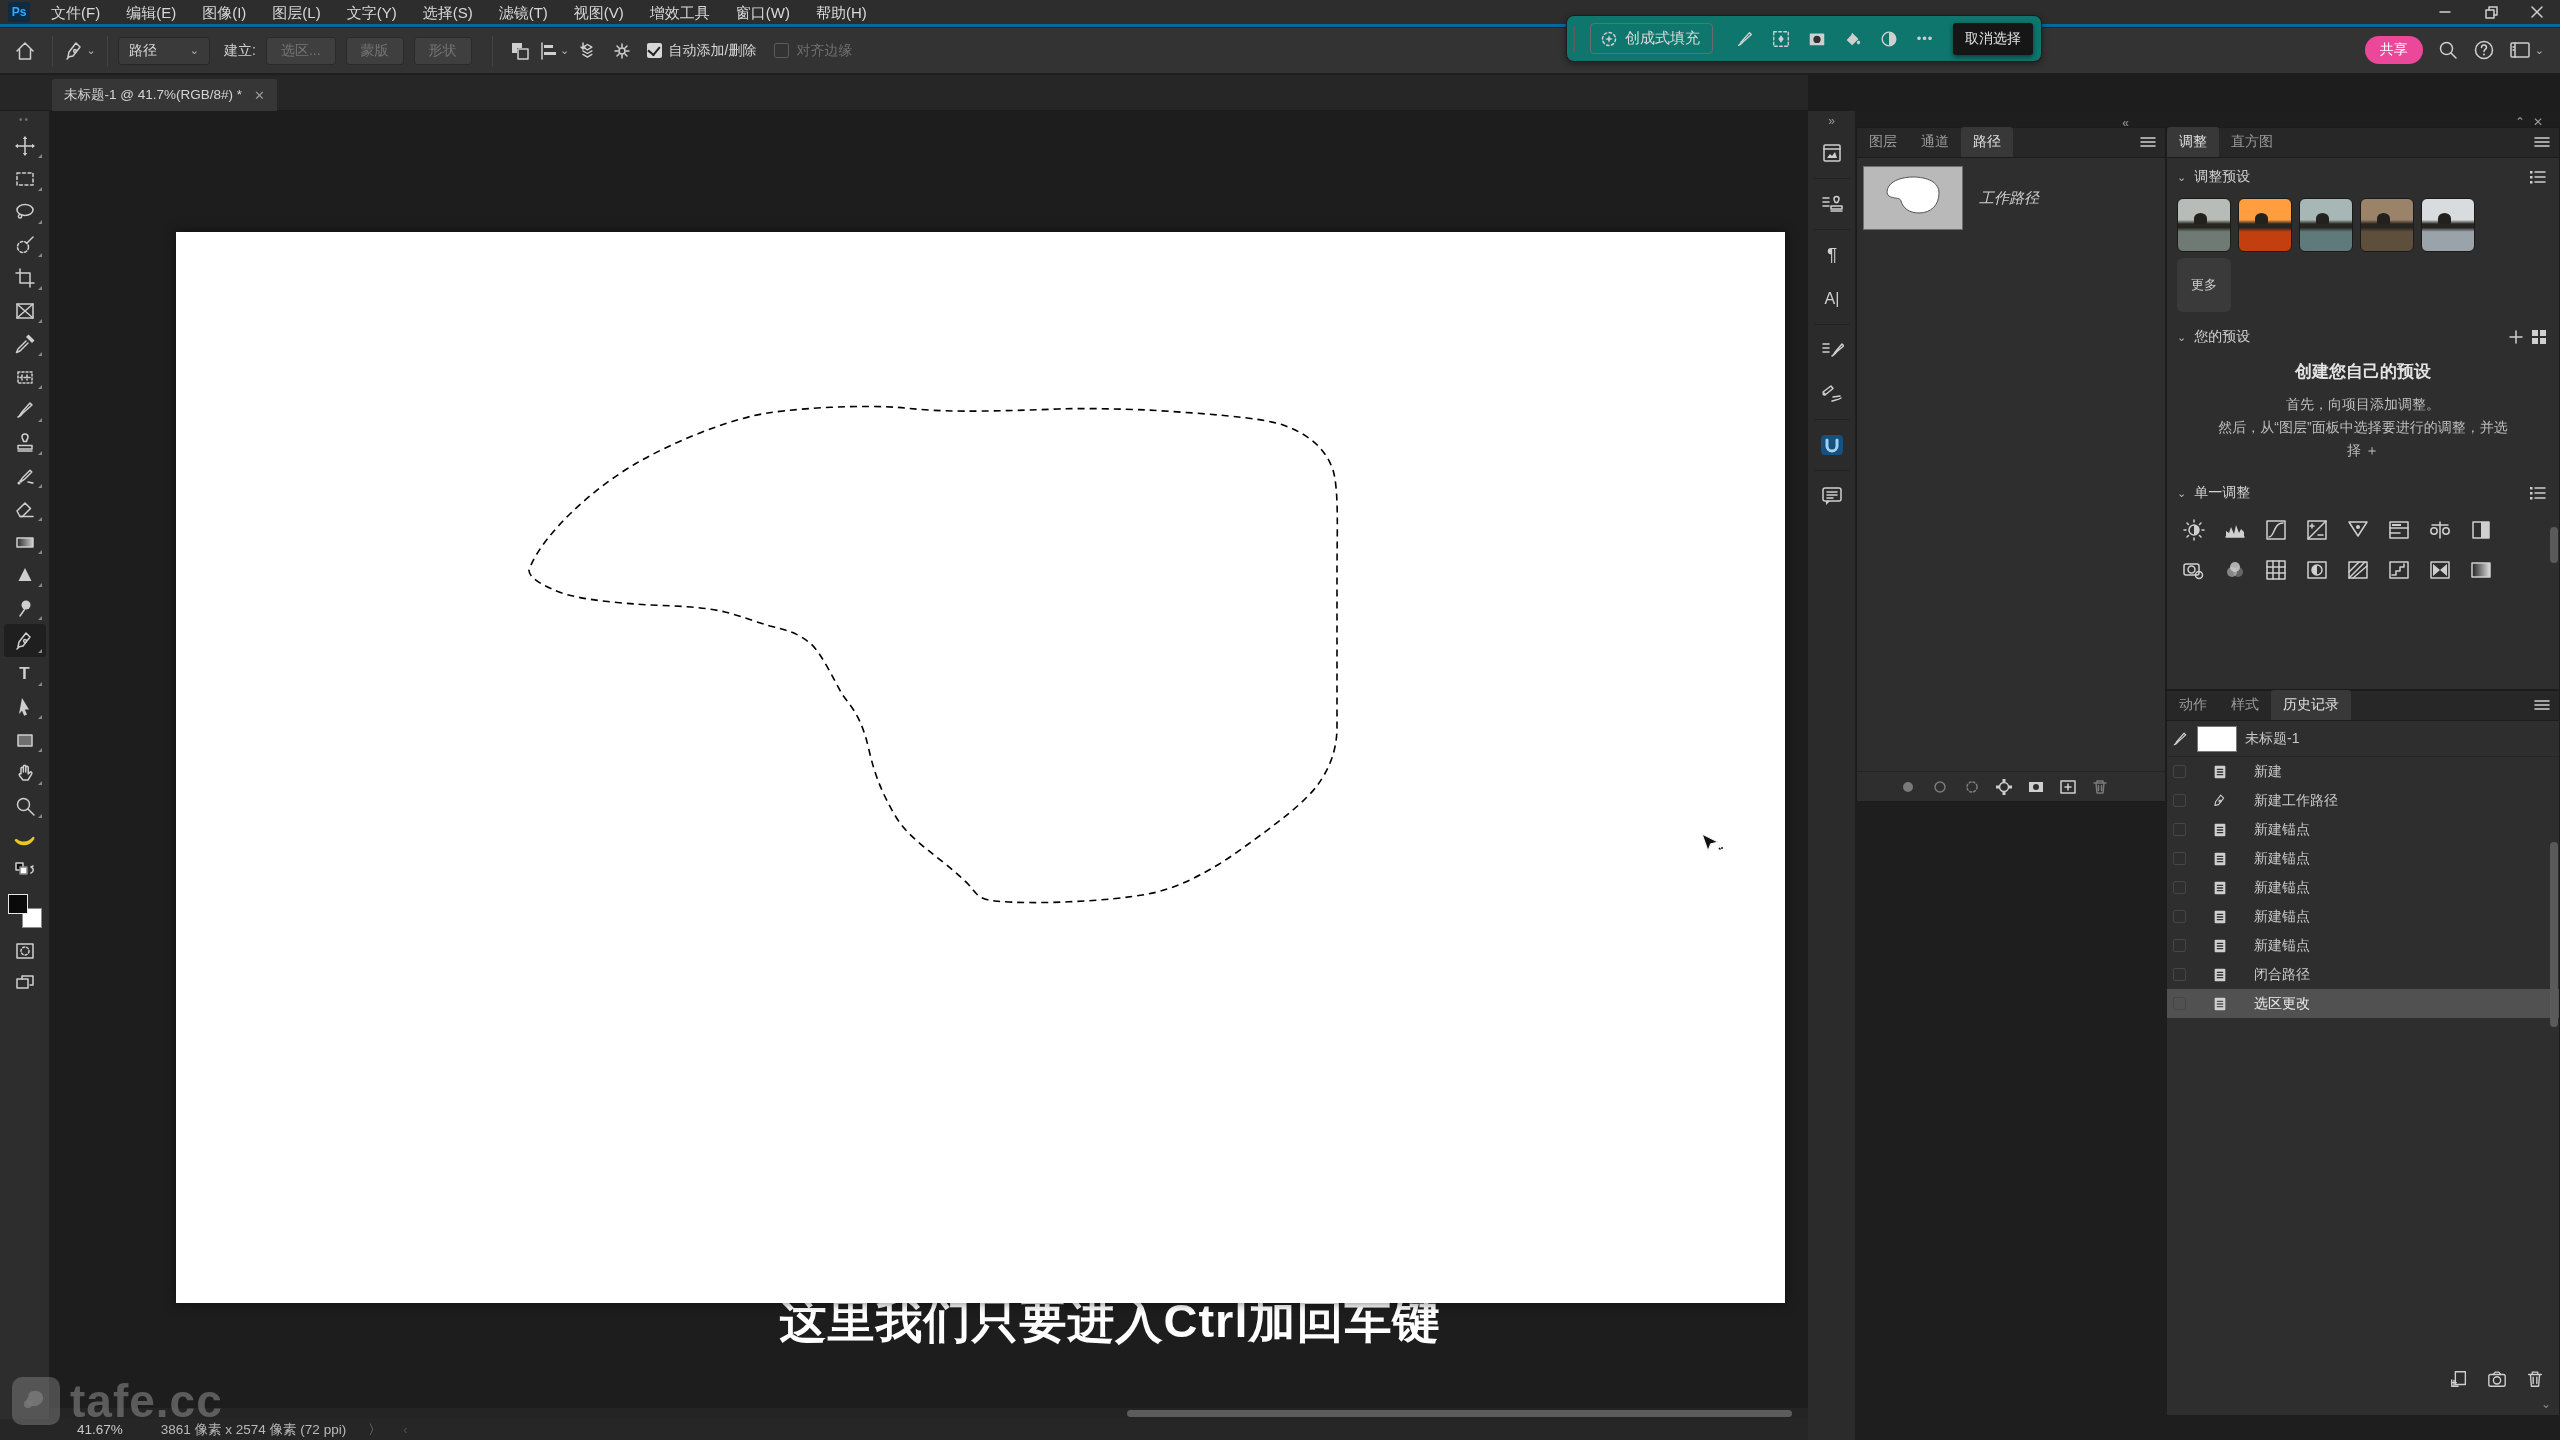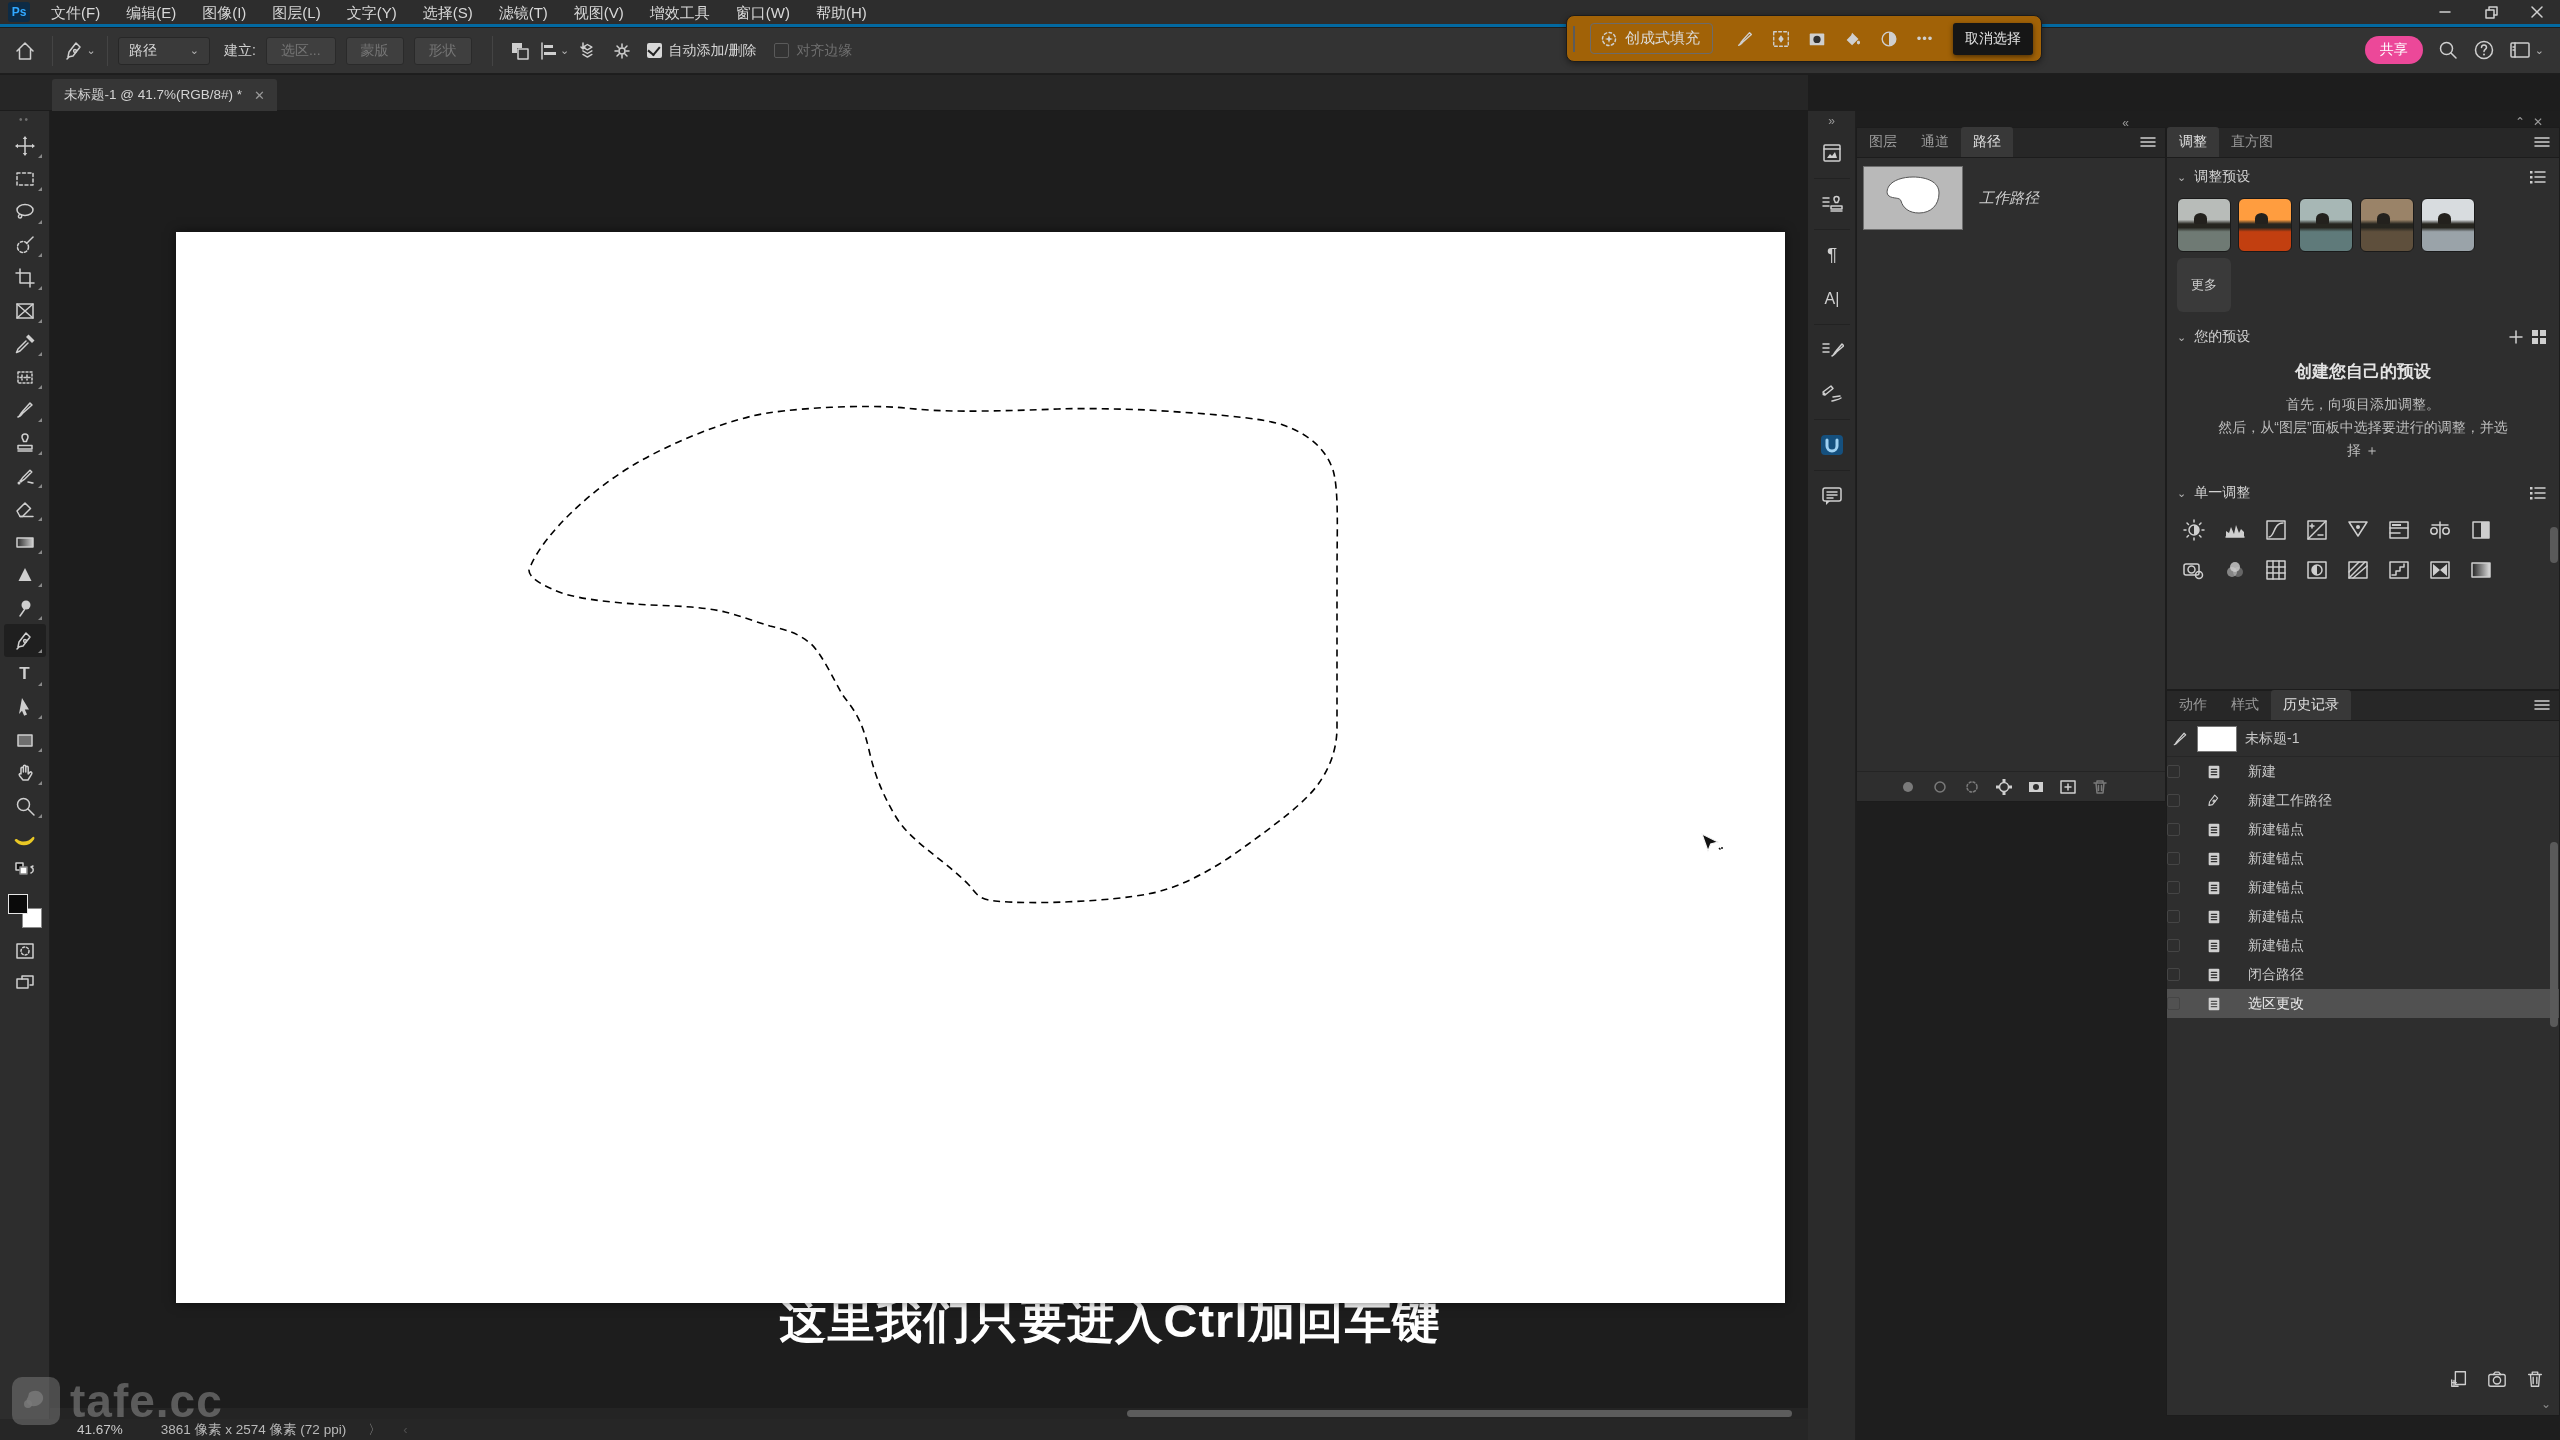--- a/index.html
+++ b/index.html
@@ -32,21 +32,21 @@
   .opt-label { color:#cfcfcf; font-size:14px; margin:0 10px 0 4px; }
   .icon-btn { width:34px; height:34px; display:flex; align-items:center; justify-content:center; border-radius:3px; }
   .chk { width:15px; height:15px; border-radius:2px; margin-right:7px; }
   .chk.on { background:#d8d8d8; position:relative; }
   .chk.on::after { content:""; position:absolute; left:3px; top:1px; width:6px; height:9px; border:solid #222; border-width:0 2px 2px 0; transform:rotate(40deg); }
   .chk.off { border:1px solid #5a5a5a; background:transparent; }
   .opt-check { display:flex; align-items:center; font-size:14px; color:#d6d6d6; margin-right:18px; }
   .opt-check.disabled { color:#6f6f6f; }
 
   
-  #taskbar { left:1566px; top:15px; height:47px; background:#a16207; border:1px solid #1c1c1c; border-radius:8px; display:flex; align-items:center; padding:0 8px 0 6px; box-shadow:0 2px 6px rgba(0,0,0,.4); z-index:30; }
+  #taskbar { left:1566px; top:15px; height:47px; background:#0f766e; border:1px solid #1c1c1c; border-radius:8px; display:flex; align-items:center; padding:0 8px 0 6px; box-shadow:0 2px 6px rgba(0,0,0,.4); z-index:30; }
   #taskbar .grip { width:7px; height:26px; border-left:2px solid #5b5b5b; margin-right:10px; }
   #gen-fill-btn { border:1px solid #6b6b6b; border-radius:4px; color:#dcdcdc; font-size:15px; padding:5px 12px 5px 9px; display:flex; align-items:center; gap:7px; margin-right:14px; }
   .tb-icon { width:36px; height:34px; display:flex; align-items:center; justify-content:center; }
   #deselect-btn { background:#161616; color:#e3e3e3; font-size:14px; padding:7px 12px; border-radius:3px; margin-left:10px; box-shadow:0 2px 5px rgba(0,0,0,.5); white-space:nowrap; }
 
   
   #quick-actions { position:absolute; right:16px; top:36px; display:flex; align-items:center; gap:14px; z-index:5; }
   #share-btn { background:#ec4899; color:#fff; font-size:14px; padding:5px 15px; border-radius:14px; }
 
   
@@ -114,21 +114,21 @@
   .pthumb::after { content:""; position:absolute; left:30%; top:26%; width:26%; height:22%; background:#23211d; border-radius:50% 50% 10% 10%; }
   #more-tile { margin:6px 0 0 10px; width:54px; height:54px; border-radius:6px; background:#3a3a3a; display:flex; align-items:center; justify-content:center; font-size:13px; color:#cfcfcf; }
   #empty-state { text-align:center; padding:8px 9px; }
   #empty-title { font-size:17px; font-weight:bold; color:#e3e3e3; margin-bottom:10px; }
   .empty-line { font-size:14px; color:#bdbdbd; line-height:23px; }
   #single-grid { padding:2px 0 0 6px; }
   .adj-row { display:flex; }
   .adj-ic { width:41px; height:40px; display:flex; align-items:center; justify-content:center; }
 
   #hist-panel { position:absolute; left:0; top:563px; width:394px; height:726px; }
-  .hrow { display:flex; align-items:center; height:29px; gap:26px; font-size:14px; color:#c9c9c9;text-align:right; }
+  .hrow { display:flex; align-items:center; height:29px; padding-left:6px; gap:26px; font-size:14px; color:#c9c9c9;text-align:right; }
   .hrow .well { width:13px; height:13px; border:1px solid #454545; border-radius:2px; flex:none; }
   .hrow.sel { background:#515151; color:#ececec; }
   #snap-row { display:flex; align-items:center; height:36px; gap:8px; padding-left:4px; border-bottom:1px solid #262626; font-size:14px; color:#c9c9c9; }
   #snap-thumb { width:40px; height:26px; background:#ffffff; border:1px solid #777; }
   #hist-footer { position:absolute; right:14px; bottom:26px; display:flex; gap:18px; }
   #hist-chev { position:absolute; right:8px; bottom:4px; color:#8a8a8a; font-size:12px; }
 
   .scroll-thumb { position:absolute; width:8px; background:#5a5a5a; border-radius:4px; }
 
   

